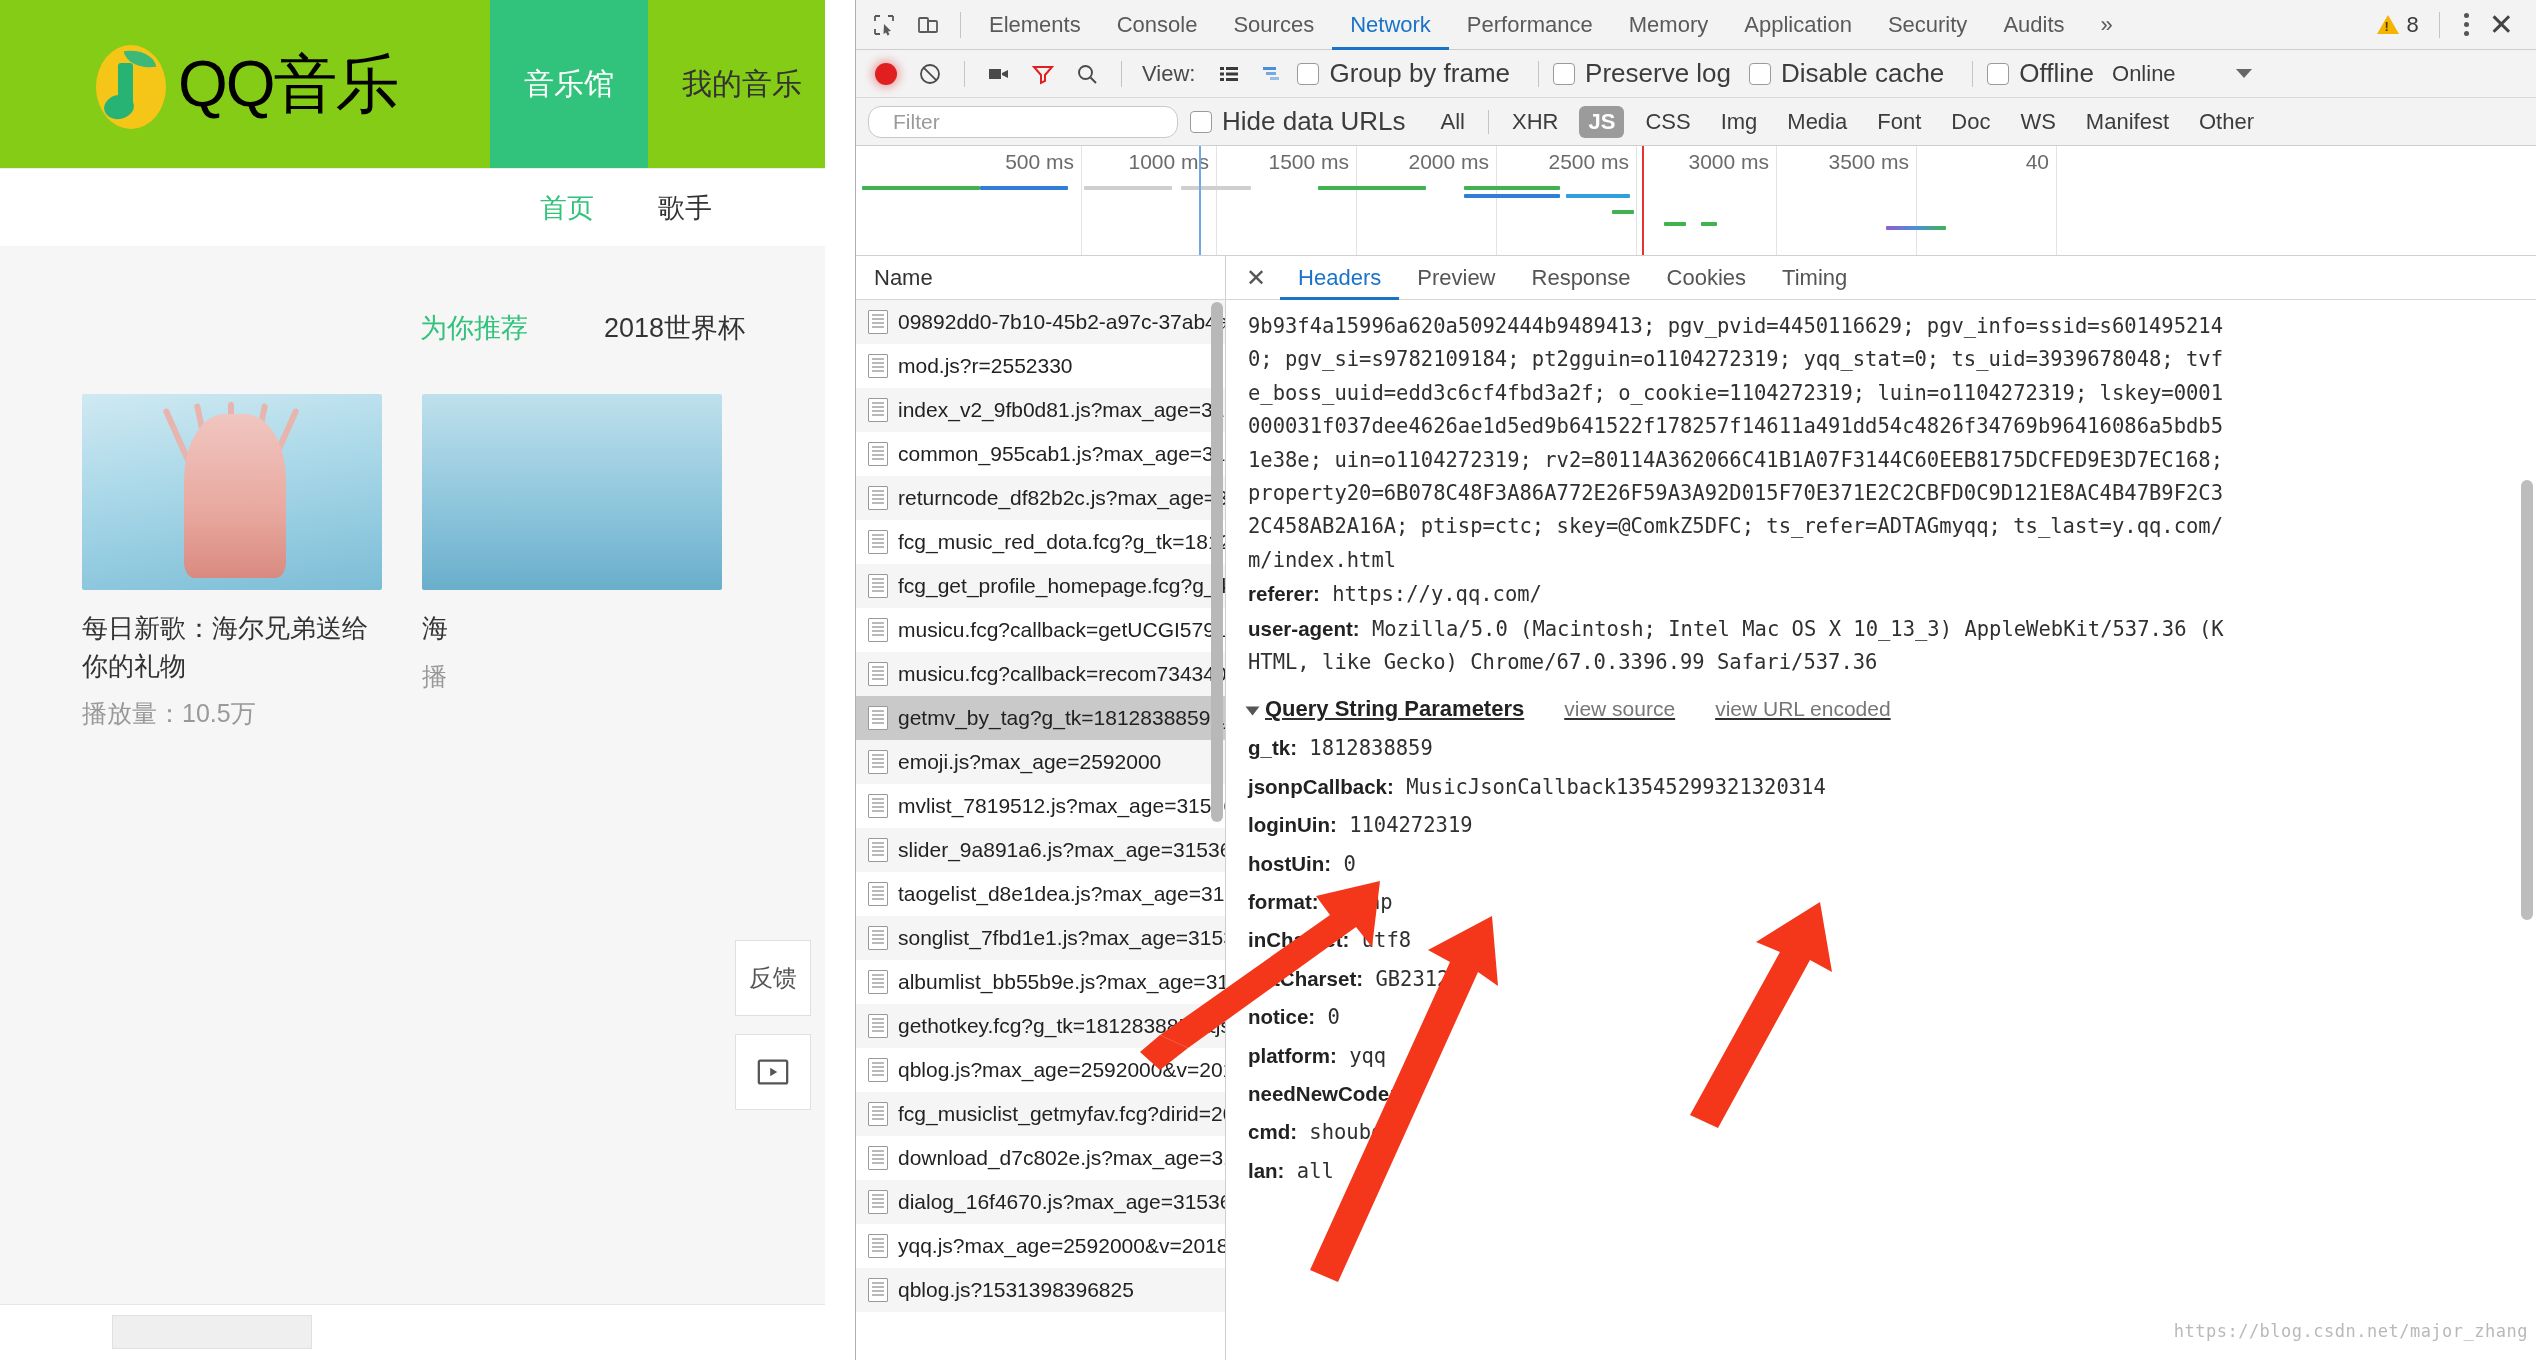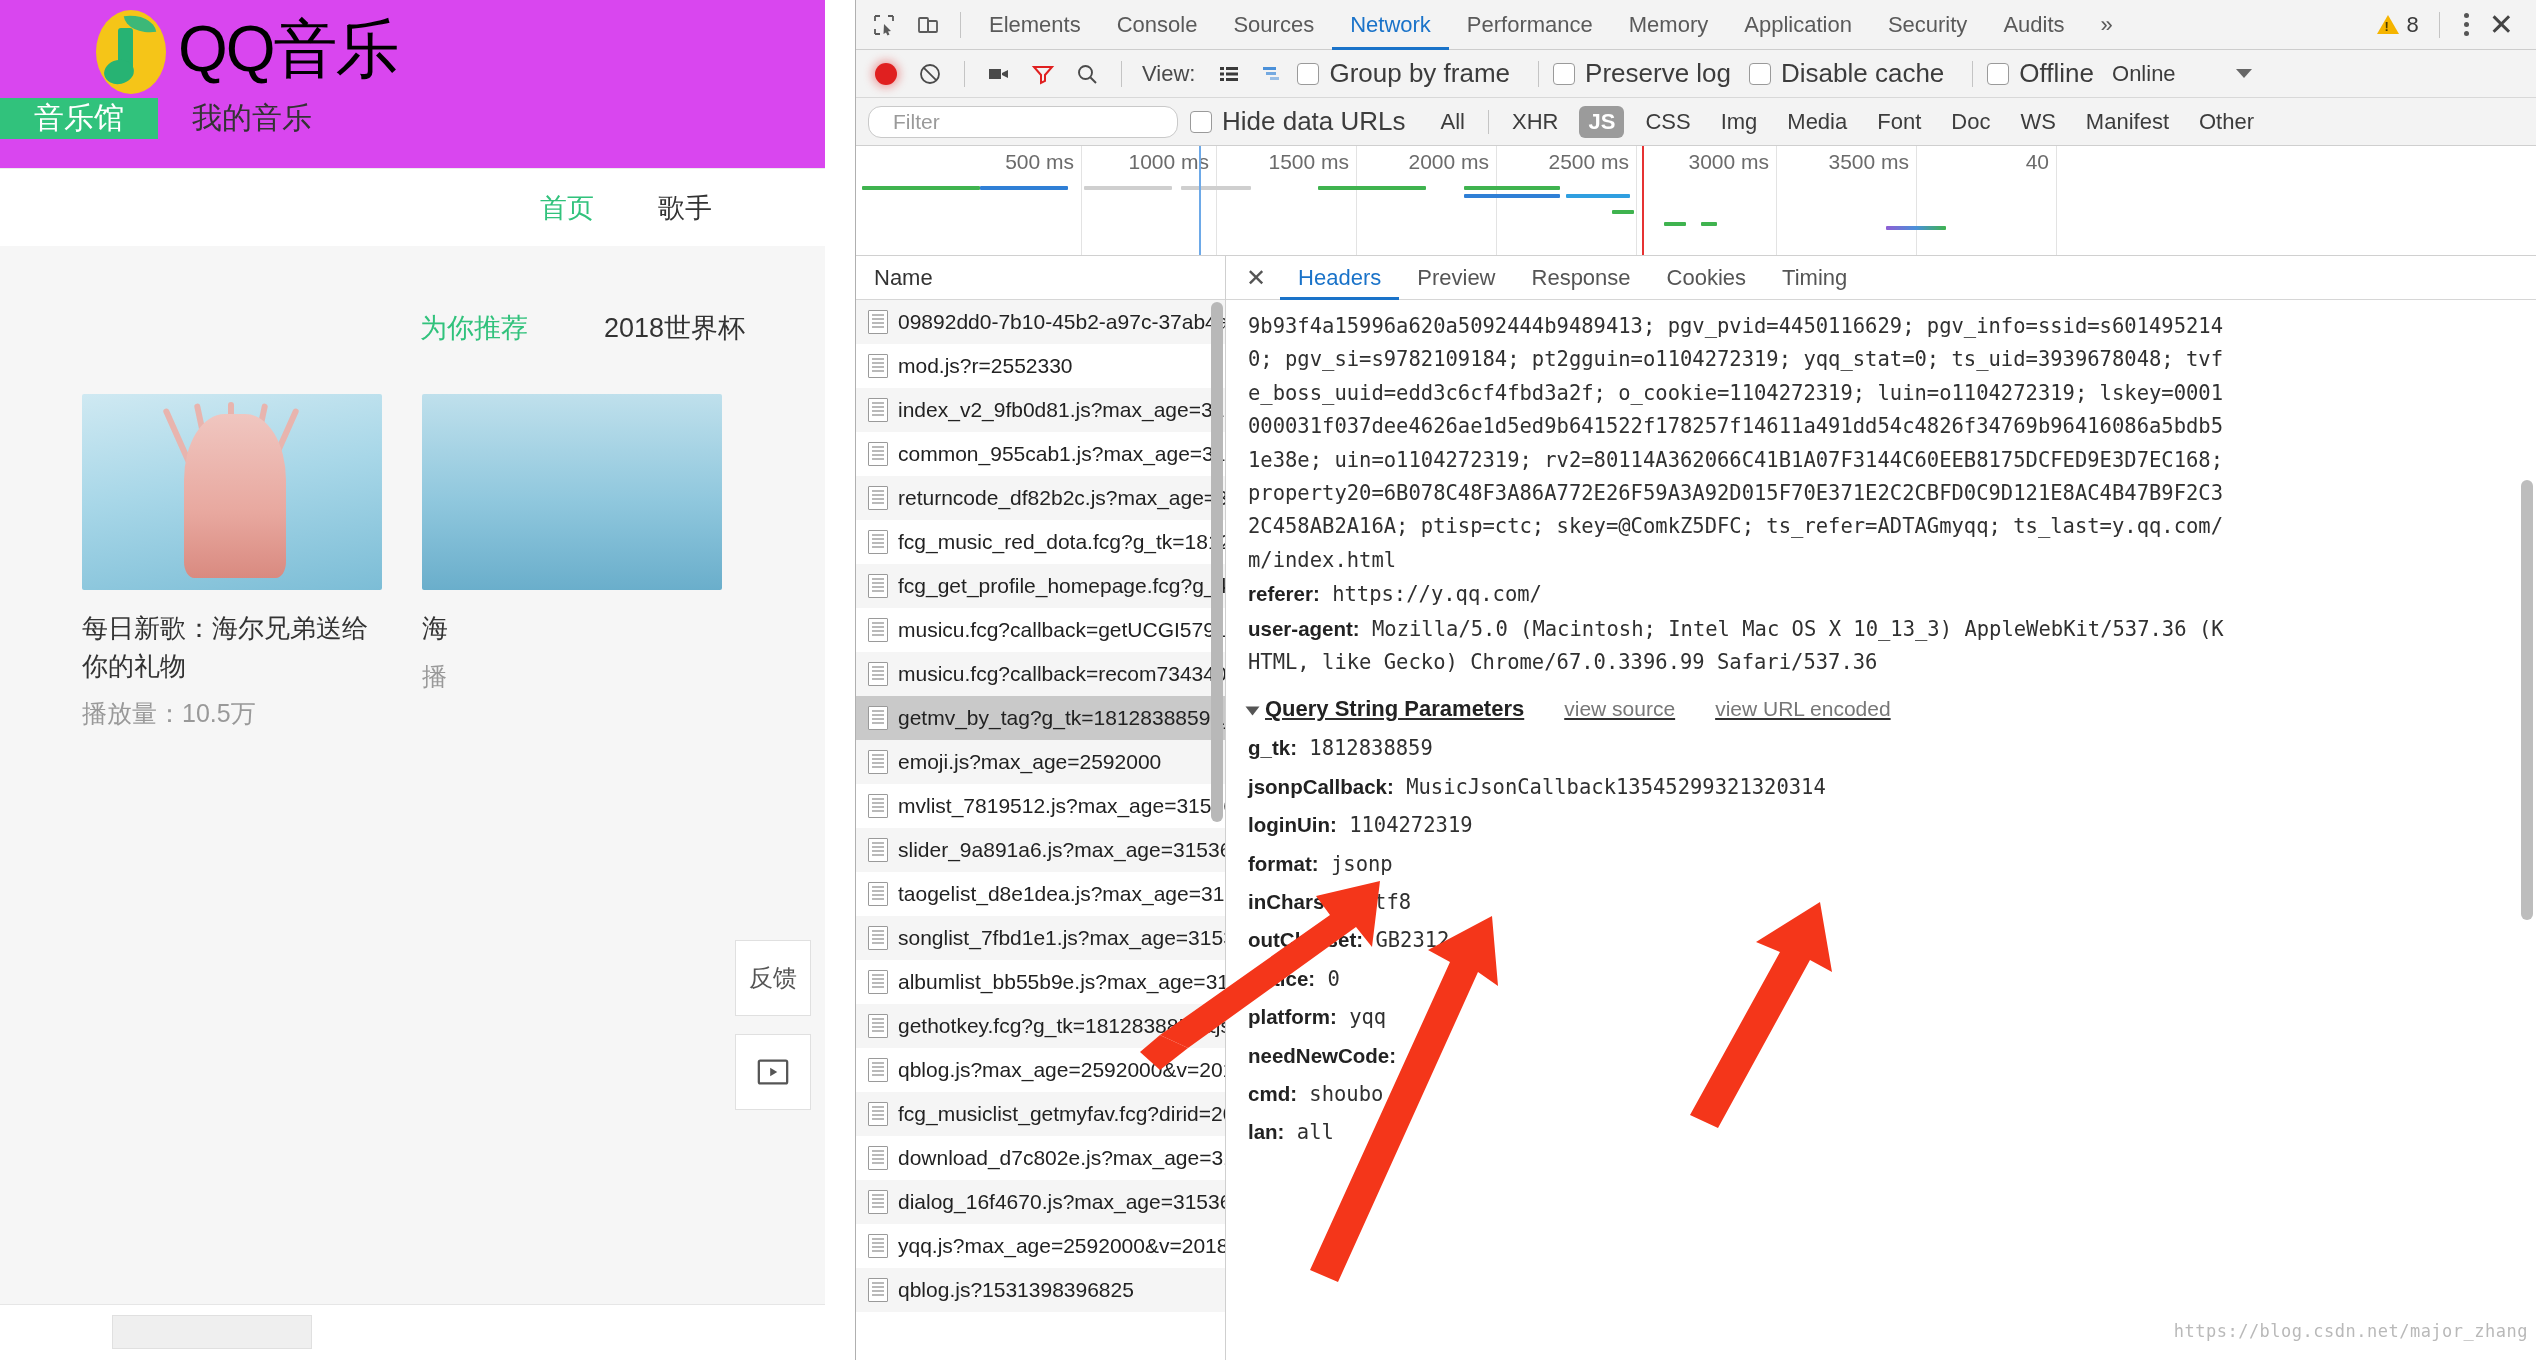--- a/index.html
+++ b/index.html
@@ -11,22 +11,22 @@
   }
   #root { position: relative; width: 2536px; height: 1360px; }
 
   
   .qq-page {
     position: absolute; left: 0; top: 0;
     width: 855px; height: 1360px;
     background: #fff; overflow: hidden;
   }
   .qq-header {
-    position: relative; height: 168px; background: #d946ef;
-    display: flex; align-items: stretch; flex-direction: column;
+    position: relative; height: 168px; background: #84cc16;
+    display: flex; align-items: stretch;
   }
   .qq-logo-wrap {
     display: flex; align-items: center; padding-left: 92px;
     width: 490px;
   }
   .qq-logo-mark {
     width: 78px; height: 98px; position: relative; flex: none; margin-right: 8px;
   }
   .qq-logo-ellipse {
     position: absolute; left: 4px; top: 10px;
@@ -712,20 +712,21 @@
 
           <div class="qsp-head">
             <div class="qsp-title"><span class="qsp-tri"></span><span>Query String Parameters</span></div>
             <div class="qsp-link">view source</div>
             <div class="qsp-link">view URL encoded</div>
           </div>
 
           <div class="det-line qsp-row"><span class="det-key">g_tk:</span><span> 1812838859</span></div>
           <div class="det-line qsp-row"><span class="det-key">jsonpCallback:</span><span> MusicJsonCallback13545299321320314</span></div>
           <div class="det-line qsp-row"><span class="det-key">loginUin:</span><span> 1104272319</span></div>
+          <div class="det-line qsp-row"><span class="det-key">hostUin:</span><span> 0</span></div>
           <div class="det-line qsp-row"><span class="det-key">format:</span><span> jsonp</span></div>
           <div class="det-line qsp-row"><span class="det-key">inCharset:</span><span> utf8</span></div>
           <div class="det-line qsp-row"><span class="det-key">outCharset:</span><span> GB2312</span></div>
           <div class="det-line qsp-row"><span class="det-key">notice:</span><span> 0</span></div>
           <div class="det-line qsp-row"><span class="det-key">platform:</span><span> yqq</span></div>
           <div class="det-line qsp-row"><span class="det-key">needNewCode:</span><span> 0</span></div>
           <div class="det-line qsp-row"><span class="det-key">cmd:</span><span> shoubo</span></div>
           <div class="det-line qsp-row"><span class="det-key">lan:</span><span> all</span></div>
 
           <div class="det-scroll"></div>

